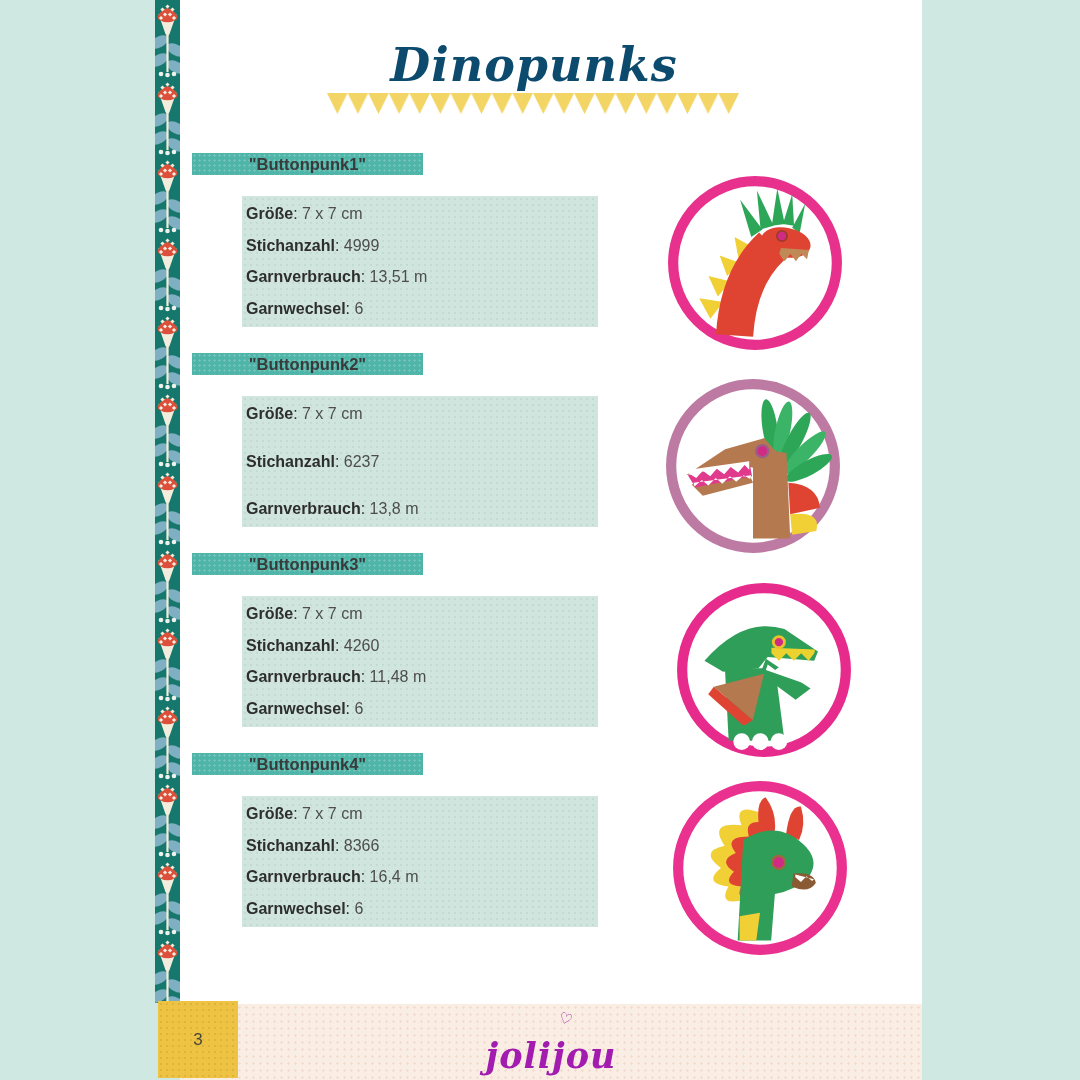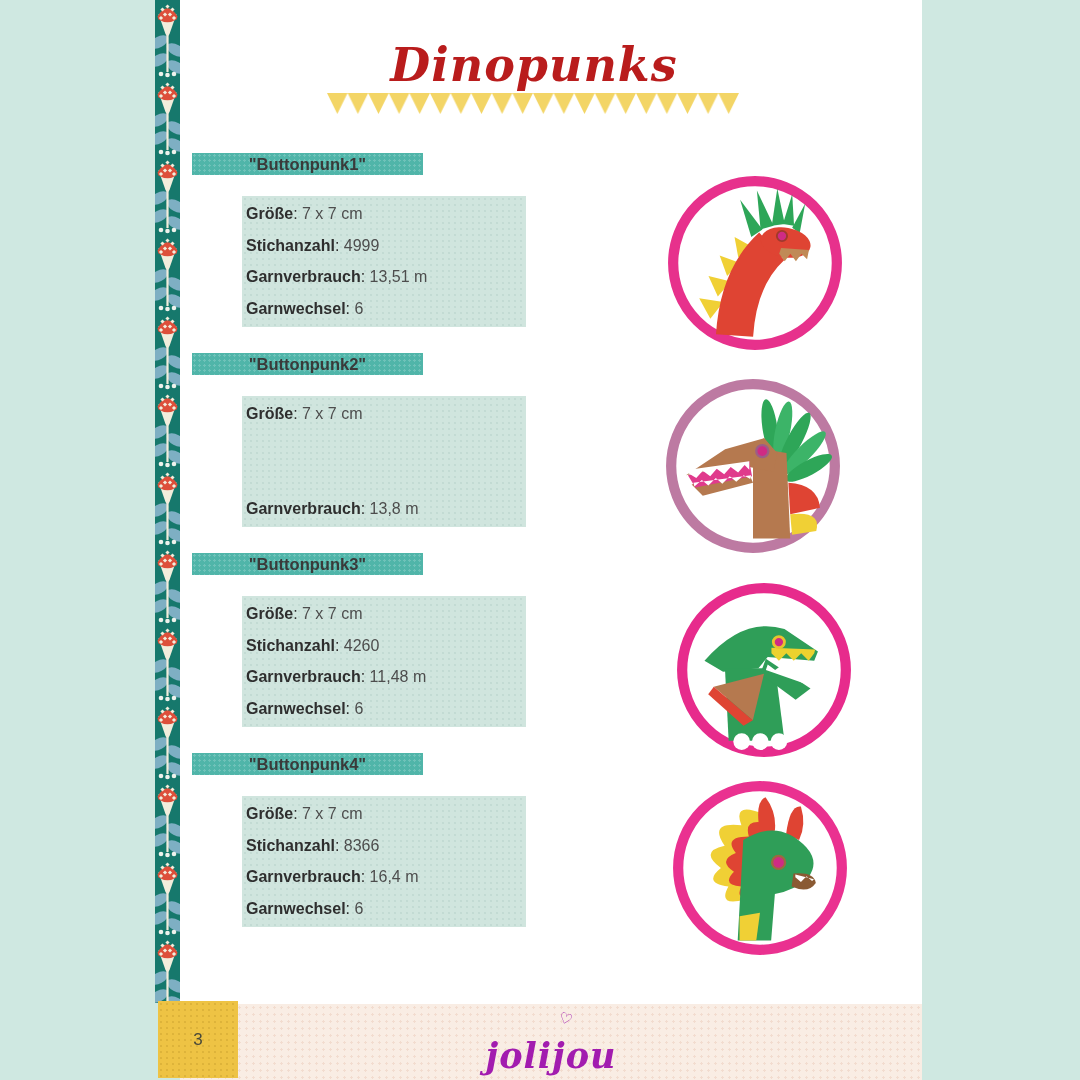--- a/index.html
+++ b/index.html
@@ -12,35 +12,35 @@
     position:absolute;left:180px;top:0;width:742px;height:1080px;
     background:#ffffff;
   }
   .floral-strip{
     position:absolute;left:155px;top:0;width:25px;height:1003px;
   }
   .page-title{
     position:absolute;left:294px;top:38px;width:480px;height:56px;
     text-align:center;
     font-family:"DejaVu Serif", serif;font-style:italic;font-weight:bold;
-    font-size:46px;color:#b91c1c;letter-spacing:1px;
+    font-size:46px;color:#0c4a6e;letter-spacing:1px;
   }
   .bunting{
     position:absolute;left:327px;top:93px;width:412px;height:21px;
   }
   .section-header{
     position:absolute;left:192px;width:231px;height:22px;
     background:#50b5a9;
     background-image:radial-gradient(rgba(255,255,255,.18) 1px, transparent 1.2px);
     background-size:5px 5px;
     text-align:center;line-height:22px;
     font-size:16.5px;font-weight:bold;color:#3a3a3a;
   }
   .info-box{
-    position:absolute;left:242px;width:284px;height:131px;
+    position:absolute;left:242px;width:356px;height:131px;
     background:#d0e5de;
     background-image:radial-gradient(rgba(110,155,145,.14) 1px, transparent 1.2px);
     background-size:6px 6px;
     box-sizing:border-box;padding:8px 0 0 4px;
     display:flex;flex-direction:column;justify-content:space-between;
     padding-bottom:8px;
   }
   .info-row{font-size:16px;color:#4d4d4d;line-height:20px;}
   .info-row .lbl{font-weight:bold;color:#2e2e2e;}
   .info-row .sep{white-space:pre;color:#2e2e2e;}
@@ -122,20 +122,21 @@
 <div class="info-box" style="top:196px">
   <div class="info-row"><span class="lbl">Größe</span><span class="sep">: </span><span class="val">7 x 7 cm</span></div>
   <div class="info-row"><span class="lbl">Stichanzahl</span><span class="sep">: </span><span class="val">4999</span></div>
   <div class="info-row"><span class="lbl">Garnverbrauch</span><span class="sep">: </span><span class="val">13,51 m</span></div>
   <div class="info-row"><span class="lbl">Garnwechsel</span><span class="sep">: </span><span class="val">6</span></div>
 </div>
 
 <div class="section-header" style="top:353px">"Buttonpunk2"</div>
 <div class="info-box" style="top:396px">
   <div class="info-row"><span class="lbl">Größe</span><span class="sep">: </span><span class="val">7 x 7 cm</span></div>
+  <div class="info-row"><span class="lbl">Stichanzahl</span><span class="sep">: </span><span class="val">6237</span></div>
   <div class="info-row"><span class="lbl">Garnverbrauch</span><span class="sep">: </span><span class="val">13,8 m</span></div>
 </div>
 
 <div class="section-header" style="top:553px">"Buttonpunk3"</div>
 <div class="info-box" style="top:596px">
   <div class="info-row"><span class="lbl">Größe</span><span class="sep">: </span><span class="val">7 x 7 cm</span></div>
   <div class="info-row"><span class="lbl">Stichanzahl</span><span class="sep">: </span><span class="val">4260</span></div>
   <div class="info-row"><span class="lbl">Garnverbrauch</span><span class="sep">: </span><span class="val">11,48 m</span></div>
   <div class="info-row"><span class="lbl">Garnwechsel</span><span class="sep">: </span><span class="val">6</span></div>
 </div>

